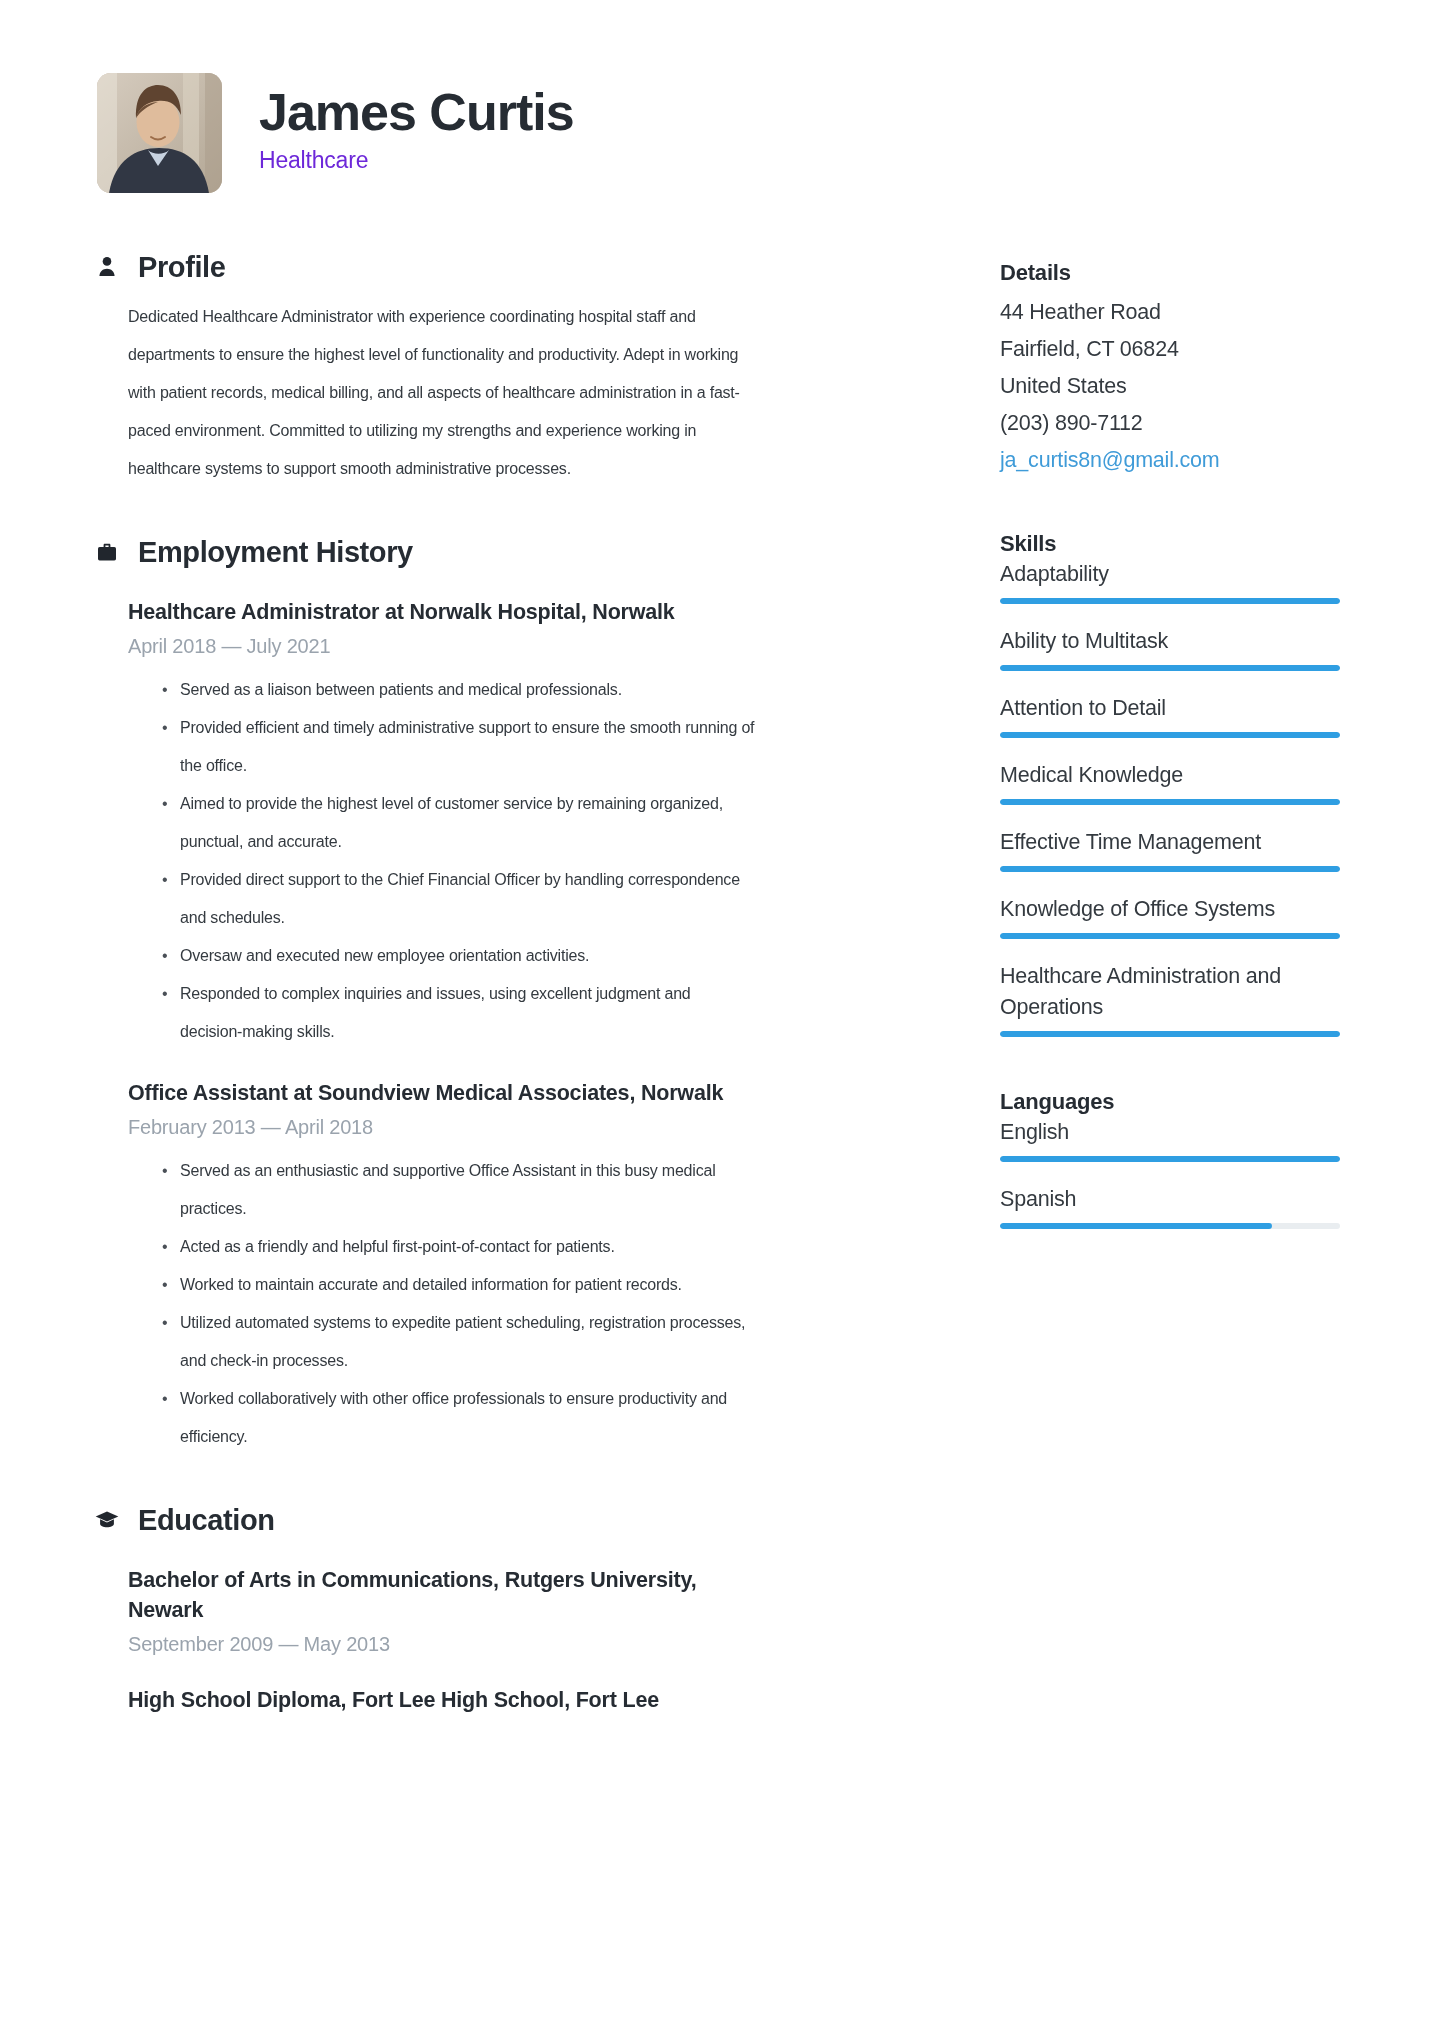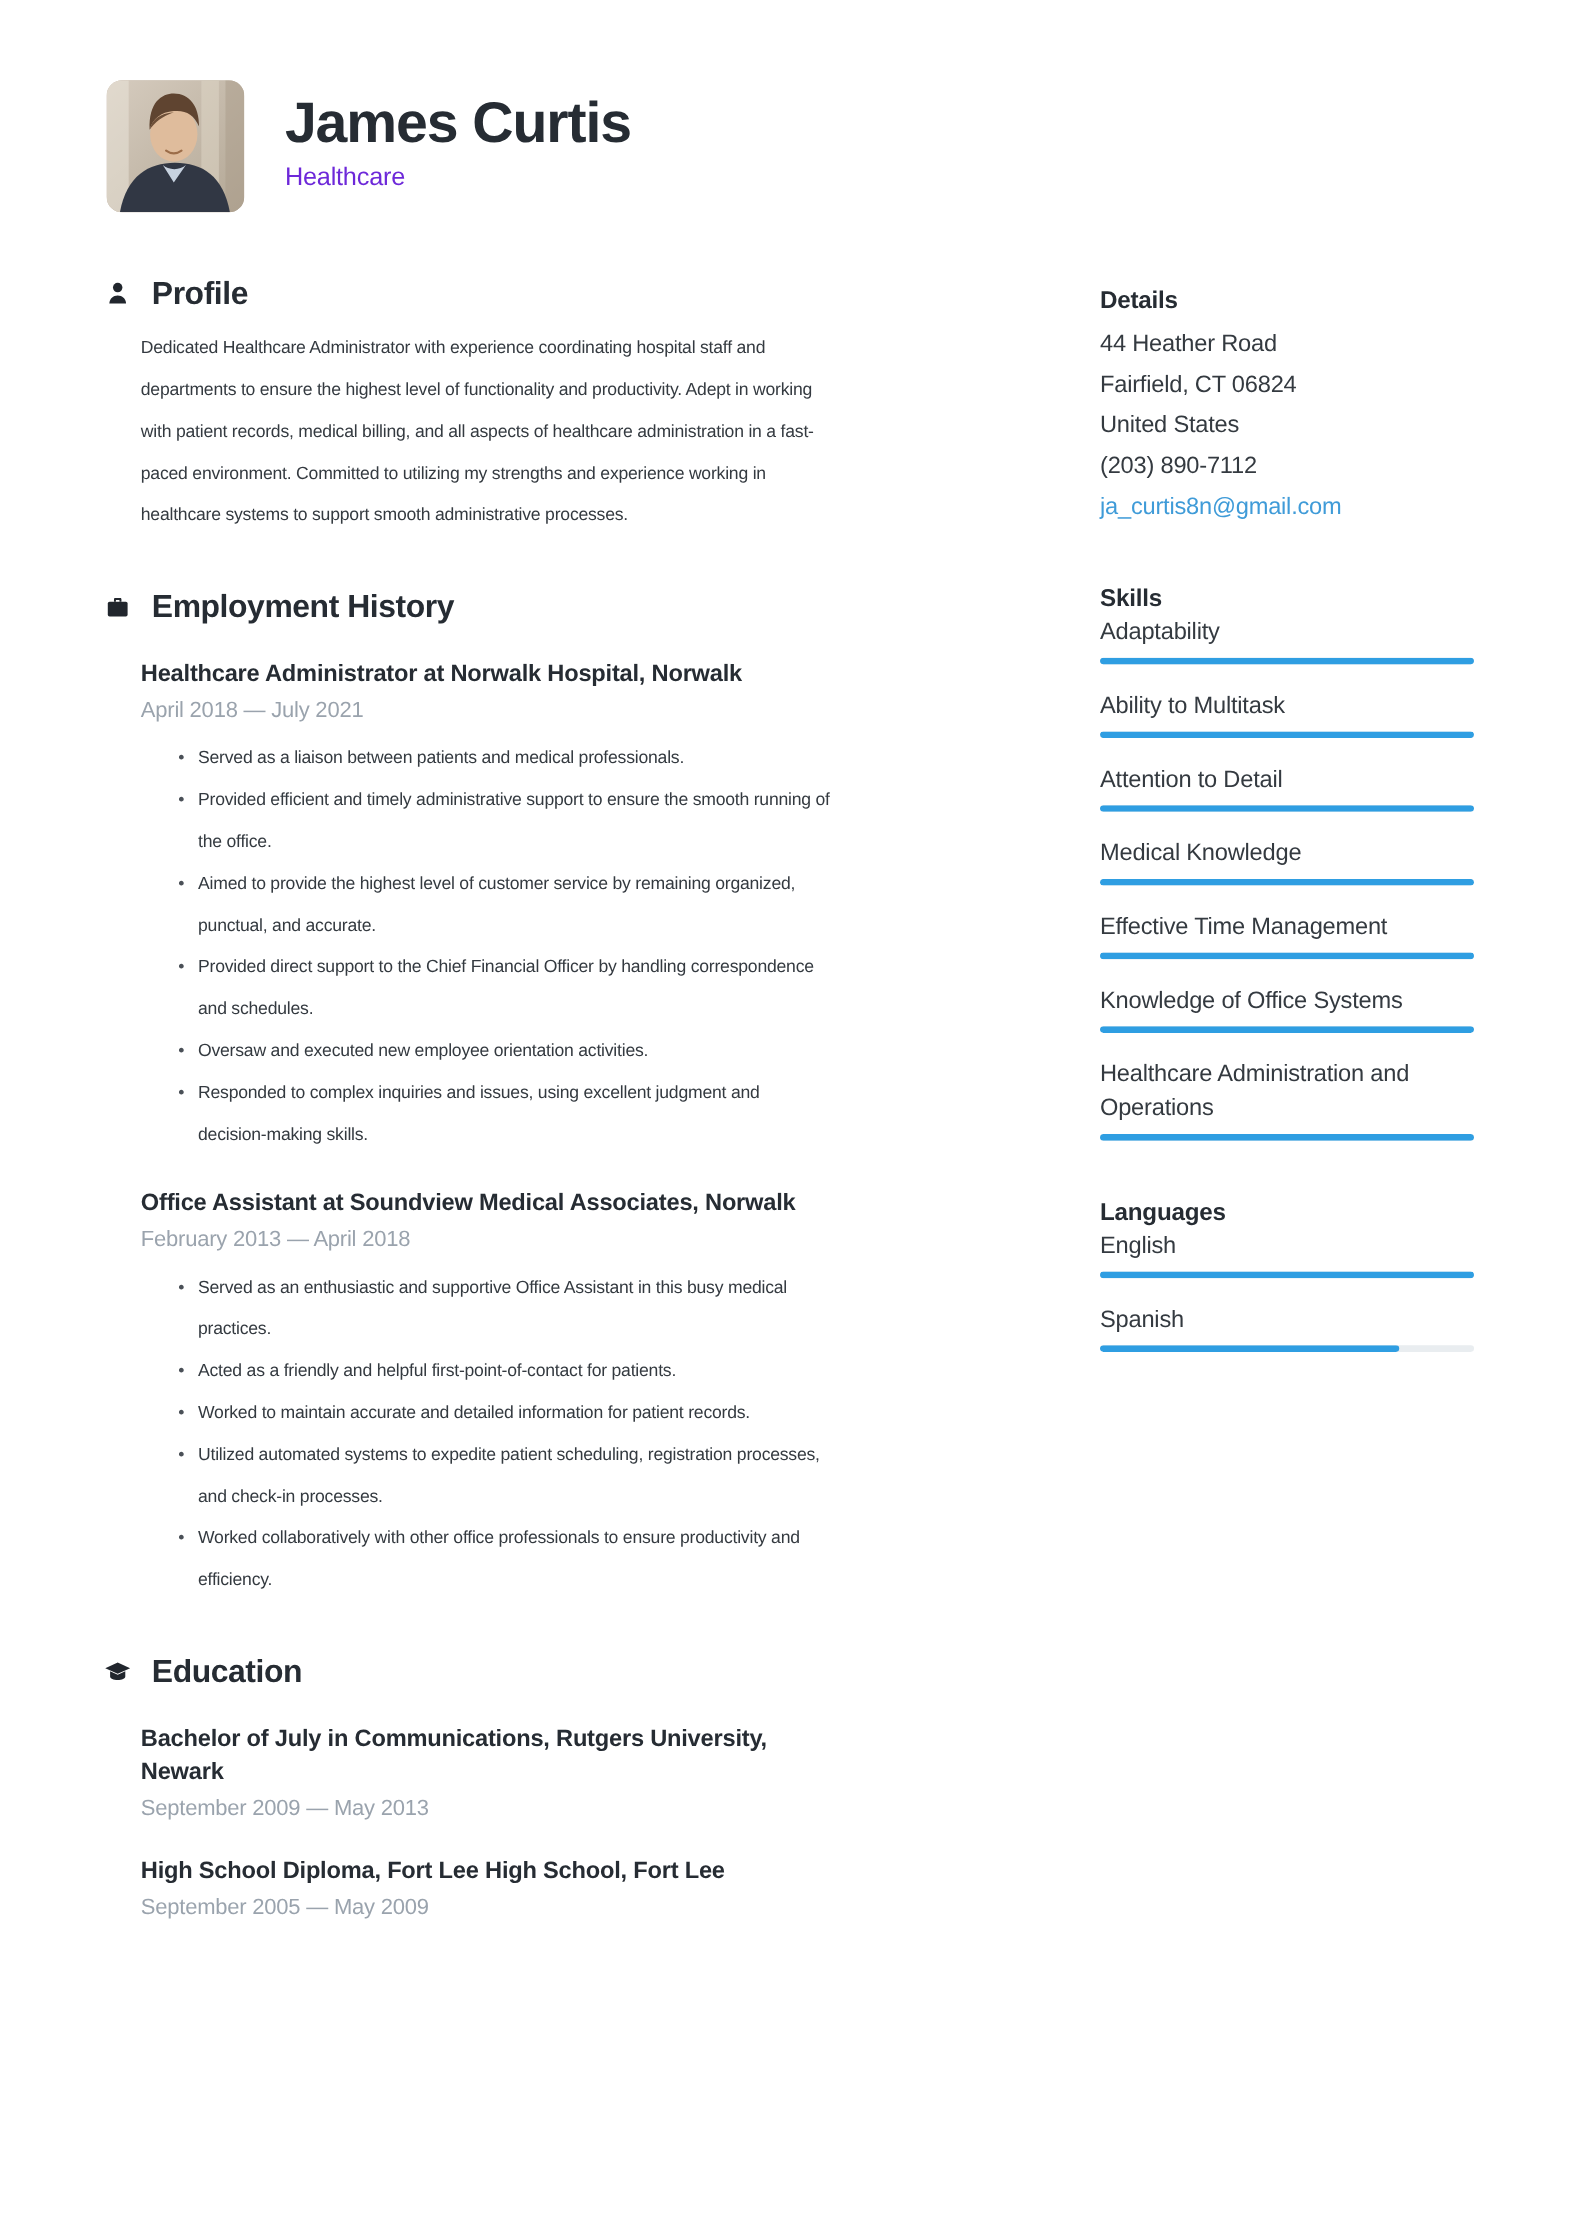--- a/index.html
+++ b/index.html
@@ -149,26 +149,25 @@
           <span class="sec-icon">
             <svg viewBox="0 0 24 24">
                 <path d="M12 3.4L.7 8.5 12 13.6l11.3-5.1z"></path>
                 <path d="M5.1 11.3v4.8c0 1.8 3.1 3.2 6.9 3.2s6.9-1.4 6.9-3.2v-4.8L12 14.4z"></path>
               </svg>
           </span>
           <h2>Education</h2>
         </div>
         <div class="section-body" id="education-entries">
             <div class="edu">
-              <h4 class="item-title">Bachelor of July in Communications, Rutgers University, Newark</h4>
+              <h4 class="item-title">Bachelor of Arts in Communications, Rutgers University, Newark</h4>
               <div class="dates">September 2009 — May 2013</div>
             </div>
             <div class="edu">
               <h4 class="item-title">High School Diploma, Fort Lee High School, Fort Lee</h4>
-              <div class="dates">September 2005 — May 2009</div>
             </div>
           </div>
       </section>
 
     </main>
 
     <aside class="sidebar">
 
       <div class="side-section">
         <h3>Details</h3>

